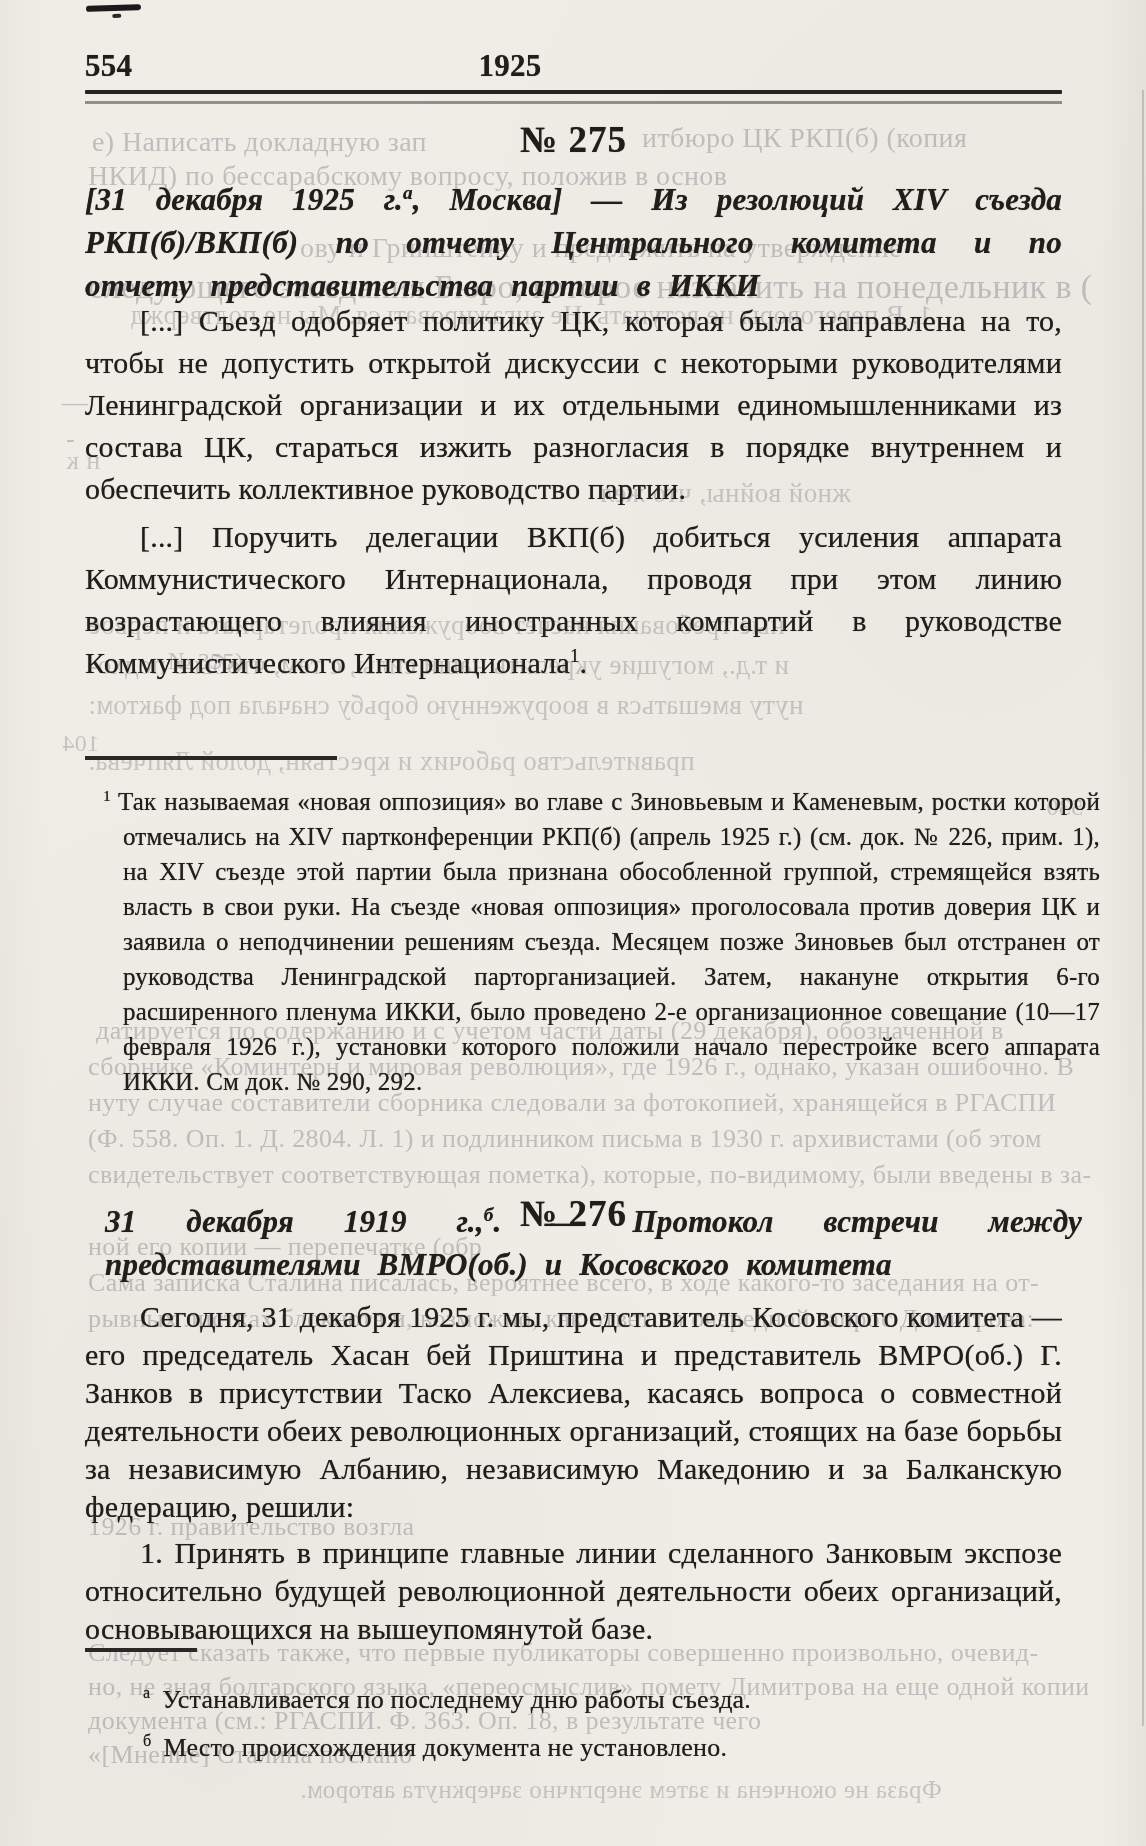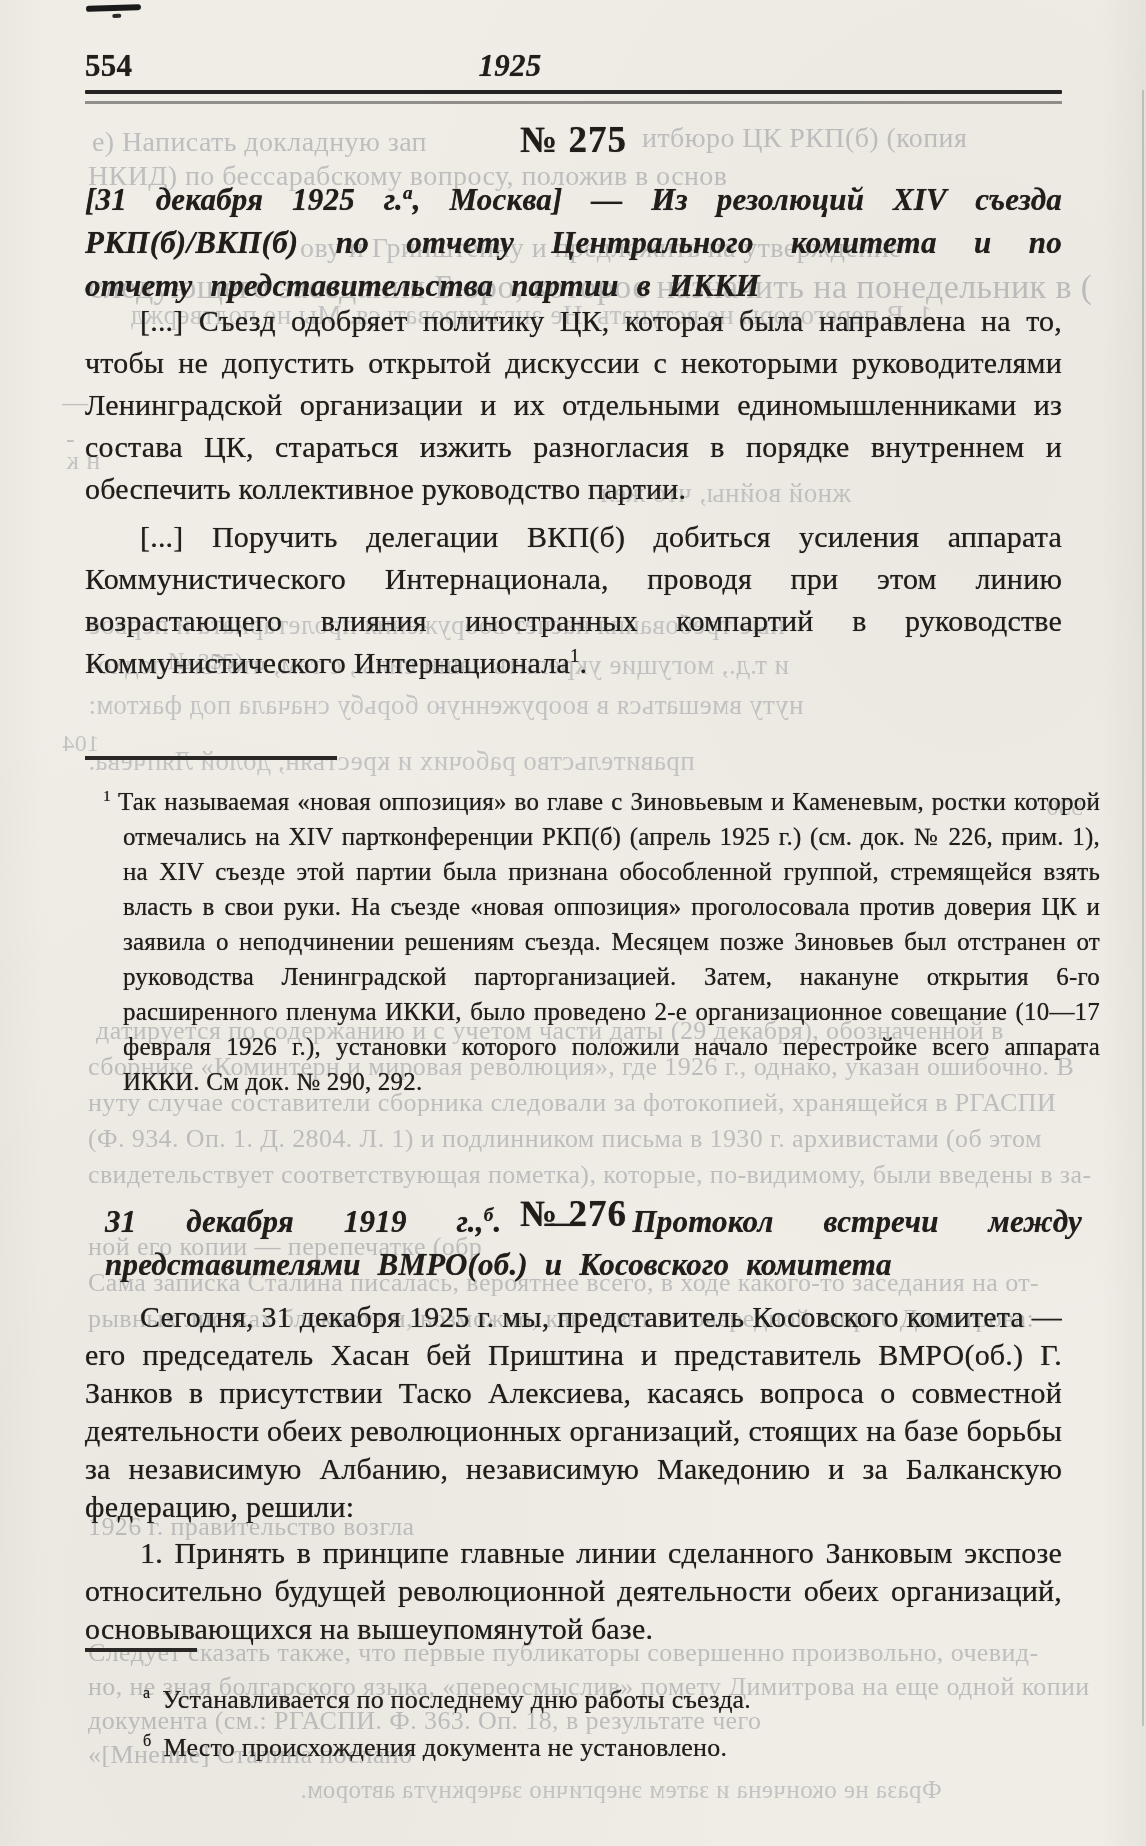--- a/index.html
+++ b/index.html
@@ -15,21 +15,21 @@
     overflow:hidden;
     font-family:"Liberation Serif","DejaVu Serif",serif;
     color:#201d1b;
   }
   .content-abs{position:absolute;left:85px;width:977px;}
   .txt{ text-shadow:0 0 0.7px rgba(32,29,27,0.75); letter-spacing:0.2px; }
 
   
   .header{top:48px;height:40px;font-size:31px;font-weight:bold;}
   .pagenum{position:absolute;left:0;top:0;}
-  .runhead{position:absolute;left:345px;width:160px;text-align:center;top:0;font-style:italic;}
+  .runhead{position:absolute;left:345px;width:160px;text-align:center;top:0;}
 
   
   .rule-wrap{top:90px;}
   .rule1{height:4px;background:#262423;border-radius:1px;}
   .rule2{margin-top:7px;height:3px;background:#454340;opacity:.55;filter:blur(.4px);}
 
   
   .docnum{margin:0;text-align:center;font-size:37px;font-weight:bold;letter-spacing:1px;}
   .h275{top:118px;}
   .h276{top:1192px;}
@@ -97,21 +97,21 @@
       <span class="ghost mirror" style="left: 88px; top: 610px; font-size: 27px;">ные требования насчет вооружения пролетариата и первое</span>
       <span class="ghost" style="left: 168px; top: 648px; font-size: 24px;">№ 355)</span>
       <span class="ghost mirror" style="left: 88px; top: 650px; font-size: 27px;">и т.д., могущие укрепить наши силы, с тем, чтобы в подхо-</span>
       <span class="ghost mirror" style="left: 88px; top: 690px; font-size: 27px;">нуту вмешаться в вооруженную борьбу сначала под фактом:</span>
       <span class="ghost mirror" style="left: 62px; top: 730px; font-size: 24px;">104</span>
       <span class="ghost mirror" style="left: 88px; top: 746px; font-size: 27px;">правительство рабочих и крестьян, долой Ляпчева.</span>
       <span class="ghost mirror" style="left: 1046px; top: 794px; font-size: 24px;">530</span>
       <span class="ghost" style="left: 96px; top: 1016px; font-size: 26px;">датируется по содержанию и с учетом части даты (29 декабря), обозначенной в</span>
       <span class="ghost" style="left: 88px; top: 1052px; font-size: 26px;">сборнике «Коминтерн и мировая революция», где 1926 г., однако, указан ошибочно. В</span>
       <span class="ghost" style="left: 88px; top: 1088px; font-size: 26px;">нуту случае составители сборника следовали за фотокопией, хранящейся в РГАСПИ</span>
-      <span class="ghost" style="left: 88px; top: 1124px; font-size: 26px;">(Ф. 934. Оп. 1. Д. 2804. Л. 1) и подлинником письма в 1930 г. архивистами (об этом</span>
+      <span class="ghost" style="left: 88px; top: 1124px; font-size: 26px;">(Ф. 558. Оп. 1. Д. 2804. Л. 1) и подлинником письма в 1930 г. архивистами (об этом</span>
       <span class="ghost" style="left: 88px; top: 1160px; font-size: 26px;">свидетельствует соответствующая пометка), которые, по-видимому, были введены в за-</span>
       <span class="ghost" style="left: 88px; top: 1232px; font-size: 26px;">ной его копии — перепечатке (обр</span>
       <span class="ghost" style="left: 88px; top: 1268px; font-size: 26px;">Сама записка Сталина писалась, вероятнее всего, в ходе какого-то заседания на от-</span>
       <span class="ghost" style="left: 88px; top: 1304px; font-size: 26px;">рывных листках блокнота и, возможно, как ответ на очередной запрос Димитрова:</span>
       <span class="ghost" style="left: 88px; top: 1512px; font-size: 26px;">1926 г. правительство возгла</span>
       <span class="ghost" style="left: 88px; top: 1638px; font-size: 26px;">Следует сказать также, что первые публикаторы совершенно произвольно, очевид-</span>
       <span class="ghost" style="left: 88px; top: 1672px; font-size: 26px;">но, не зная болгарского языка, «переосмыслив» помету Димитрова на еще одной копии</span>
       <span class="ghost" style="left: 88px; top: 1706px; font-size: 26px;">документа (см.: РГАСПИ. Ф. 363. Оп. 18, в результате чего</span>
       <span class="ghost" style="left: 88px; top: 1740px; font-size: 26px;">«[Мнение] Сталина послано</span>
       <span class="ghost mirror" style="left: 300px; top: 1776px; font-size: 25px;">Фраза не окончена и затем энергично зачеркнута автором.</span>

